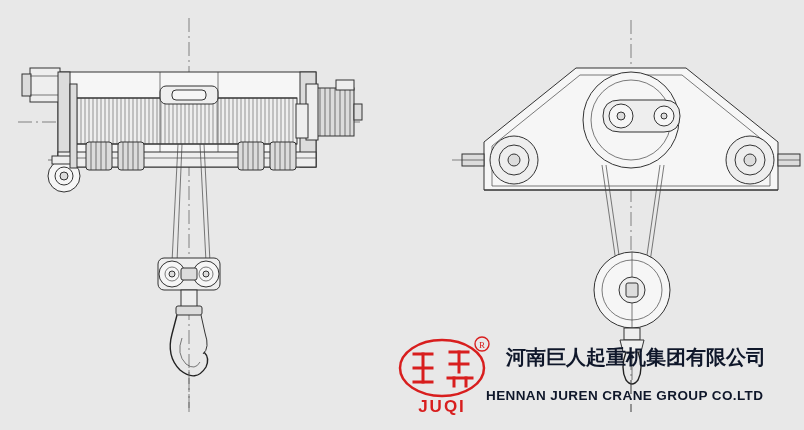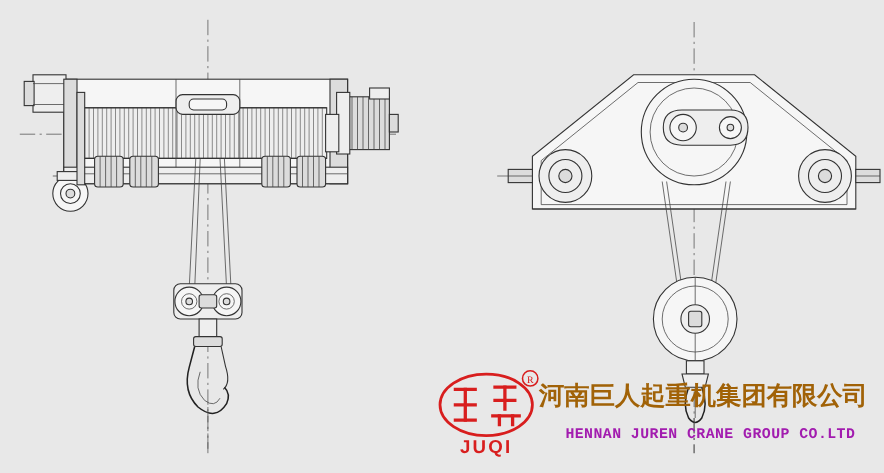--- a/index.html
+++ b/index.html
@@ -31,37 +31,37 @@
   }
   #brand-logo {
     position: absolute;
     left: 0px;
     top: 2px;
     width: 96px;
     height: 86px;
   }
   #brand-cn {
     position: absolute;
-    left: 92px;
+    left: 108px;
     top: 14px;
     font-family: "DejaVu Sans", sans-serif;
-    font-size: 23px;
+    font-size: 20px;
     font-weight: bold;
-    color: #a16207;
+    color: #0f172a;
     letter-spacing: 0px;
     white-space: nowrap;
   }
   #brand-en {
     position: absolute;
-    left: 116px;
+    left: 88px;
     top: 58px;
-    font-family: Liberation Mono, monospace;
+    font-family: Liberation Sans, sans-serif;
     font-size: 13.5px;
     font-weight: bold;
-    color: #a21caf;
+    color: #0f172a;
     letter-spacing: 0.4px;
     white-space: nowrap;
   }
 </style>
 </head>
 <body>
 
 <div id="page">
 
   <svg id="drawing" viewBox="0 0 804 430">

